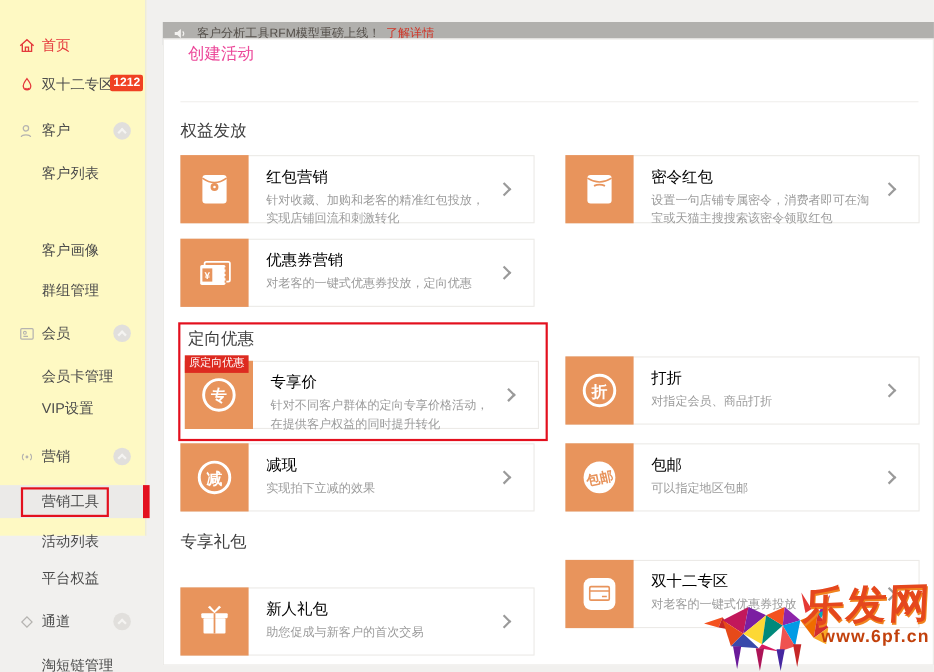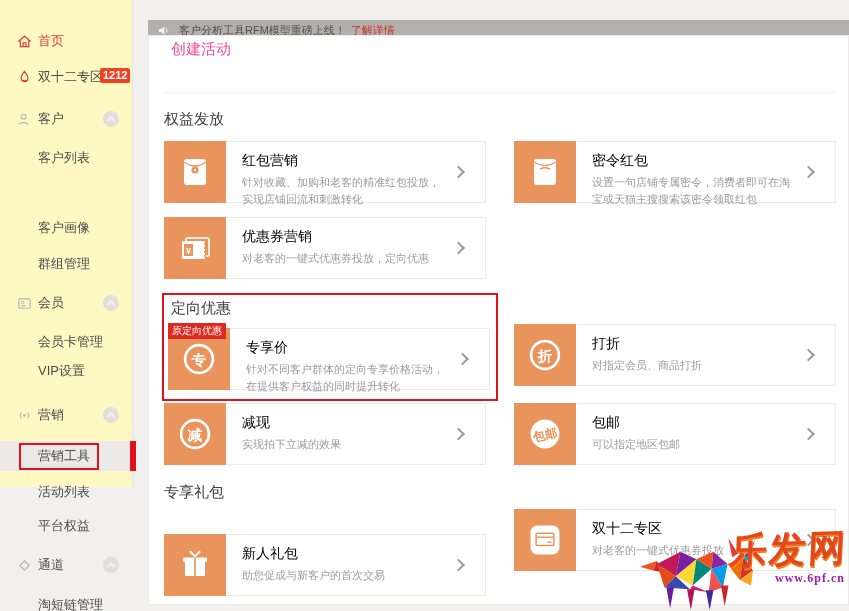--- a/index.html
+++ b/index.html
@@ -82,21 +82,21 @@
     font-size:10px; line-height:1; padding:3px 4px; white-space:nowrap;
   }
   
   .watermark { position:absolute; left:638px; top:523px; width:211px; height:86px; z-index:9; pointer-events:none; }
   .wm-bull { position:absolute; left:0; top:8px; }
   .wm-name {
     position:absolute; right:2px; top:2px; font-size:37px; font-weight:bold;
     color:#e5471d; transform:skewX(-5deg) rotate(-2deg);
     text-shadow:1px 2px 0 #f0821e; letter-spacing:2px;
   }
-  .wm-url { position:absolute; right:4px; top:48px; font-size:12px; font-weight:bold; color:#a21caf; letter-spacing:1px;font-family:Liberation Serif, serif; }
+  .wm-url { position:absolute; right:4px; top:48px; font-size:16px; font-weight:bold; color:#c2410c; letter-spacing:1px; }
 </style>
 </head>
 <body>
 
 <div class="sidebar">
 
   <div class="side-item red" style="top:29px">
     <span class="s-icon">
       <svg viewBox="0 0 16 16" width="15" height="15">
           <path d="M1.5 8 L8 2.2 L14.5 8 M3.5 7 V13.5 H12.5 V7 M6.5 13.5 V9.5 H9.5 V13.5" fill="none" stroke="#e4393c" stroke-width="1.3"></path>

